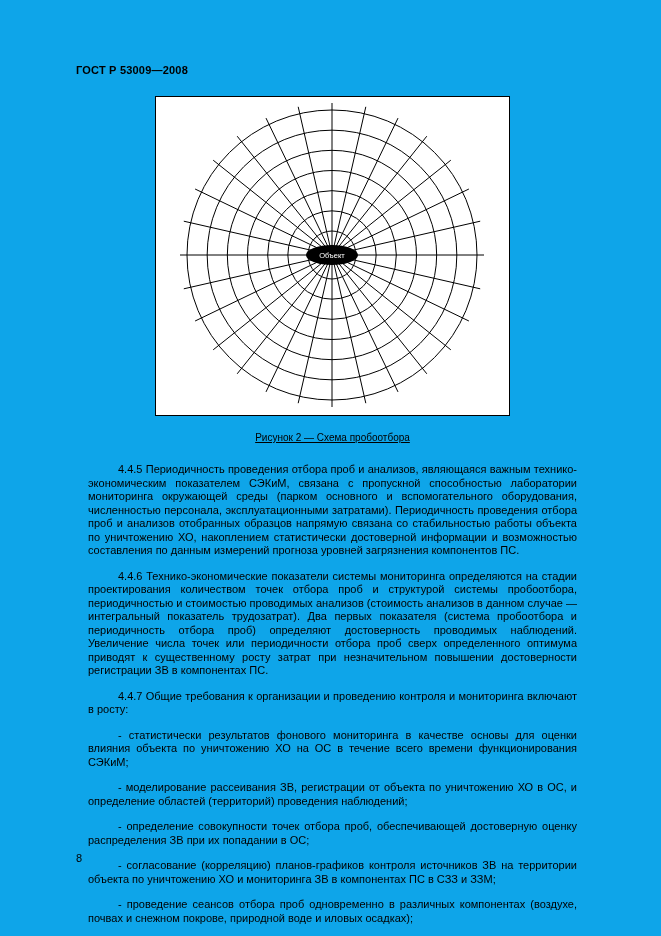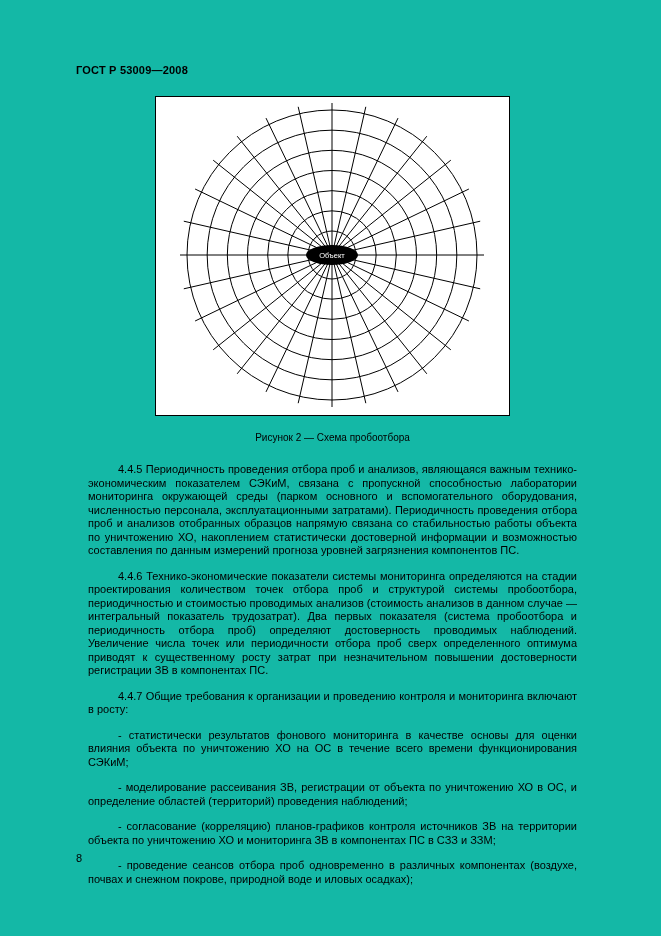--- a/index.html
+++ b/index.html
@@ -1,20 +1,20 @@
 <!DOCTYPE html>
 <html><head>
 <meta charset="utf-8">
 <title>ГОСТ Р 53009—2008 — стр. 8</title>
 <style>
   html,body{margin:0;padding:0;background:#ffffff;}
   .page{
     position:relative;
     width:661px;height:936px;
-    background:#14b8a6;
+    background:#0ea5e9;
     color:#000000;
     font-family:"Liberation Sans", sans-serif;
     box-sizing:border-box;
     padding:64px 72px 0 76px;
     overflow:hidden;
   }
   .doc-header{
     font-size:11px;
     font-weight:bold;
     letter-spacing:0.2px;
@@ -27,20 +27,21 @@
     display:inline-block;
     border:1px solid #000;
     width:353px;height:318px;
     line-height:0;
     background:#fff;
   }
   .figure-caption{
     font-size:10px;
     margin-top:15px;
     text-align:center;
+    text-decoration:underline;
   }
   .body-text{
     margin-top:20px;
     font-size:11px;
     line-height:13.5px;
     text-align:justify;
   }
   .para{
     margin:12px;
     text-indent:30px;
@@ -103,19 +104,20 @@
     </div>
     <div class="figure-caption">Рисунок 2 — Схема пробоотбора</div>
   </div>
 
   <div class="body-text" id="paragraphs">
       <p class="para">4.4.5 Периодичность проведения отбора проб и анализов, являющаяся важным технико-экономическим показателем СЭКиМ, связана с пропускной способностью лаборатории мониторинга окружающей среды (парком основного и вспомогательного оборудования, численностью персонала, эксплуатационными затратами). Периодичность проведения отбора проб и анализов отобранных образцов напрямую связана со стабильностью работы объекта по уничтожению ХО, накоплением статистически достоверной информации и возможностью составления по данным измерений прогноза уровней загрязнения компонентов ПС.</p>
       <p class="para">4.4.6 Технико-экономические показатели системы мониторинга определяются на стадии проектирования количеством точек отбора проб и структурой системы пробоотбора, периодичностью и стоимостью проводимых анализов (стоимость анализов в данном случае — интегральный показатель трудозатрат). Два первых показателя (система пробоотбора и периодичность отбора проб) определяют достоверность проводимых наблюдений. Увеличение числа точек или периодичности отбора проб сверх определенного оптимума приводят к существенному росту затрат при незначительном повышении достоверности регистрации ЗВ в компонентах ПС.</p>
       <p class="para">4.4.7 Общие требования к организации и проведению контроля и мониторинга включают в росту:</p>
       <p class="para">- статистически результатов фонового мониторинга в качестве основы для оценки влияния объекта по уничтожению ХО на ОС в течение всего времени функционирования СЭКиМ;</p>
       <p class="para">- моделирование рассеивания ЗВ, регистрации от объекта по уничтожению ХО в ОС, и определение областей (территорий) проведения наблюдений;</p>
+      <p class="para">- определение совокупности точек отбора проб, обеспечивающей достоверную оценку распределения ЗВ при их попадании в ОС;</p>
       <p class="para">- согласование (корреляцию) планов-графиков контроля источников ЗВ на территории объекта по уничтожению ХО и мониторинга ЗВ в компонентах ПС в СЗЗ и ЗЗМ;</p>
       <p class="para">- проведение сеансов отбора проб одновременно в различных компонентах (воздухе, почвах и снежном покрове, природной воде и иловых осадках);</p>
     </div>
 
   <div class="page-number">8</div>
 
 </div>
 
 </body></html>

